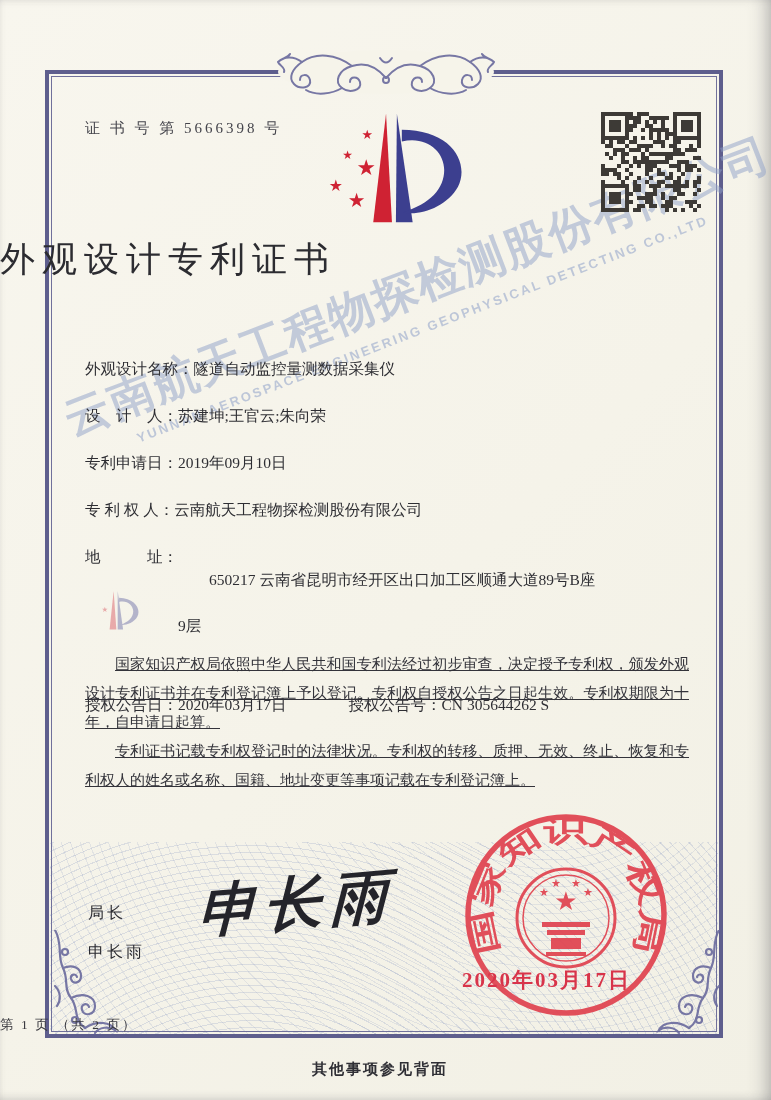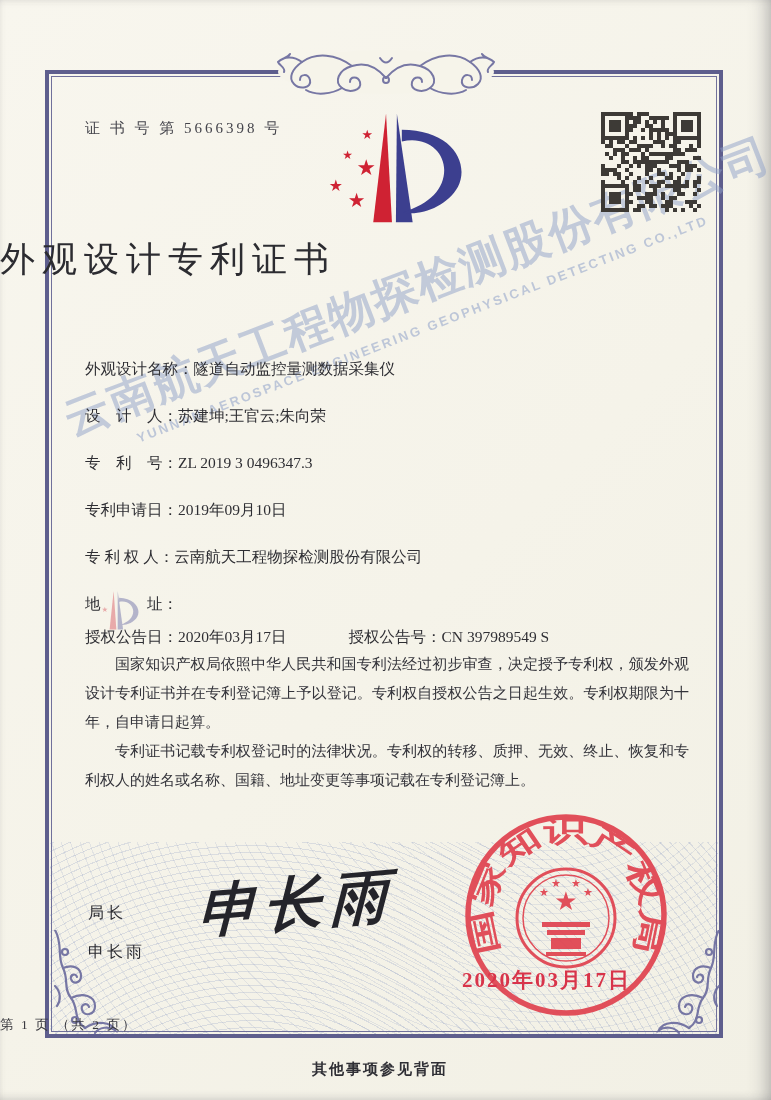--- a/index.html
+++ b/index.html
@@ -61,21 +61,21 @@
   }
   .fields{position:absolute;left:85px;top:357px;width:606px;z-index:4;font-size:15.5px;}
   .frow{display:flex;align-items:flex-start;line-height:23px;margin-bottom:24px;}
   .frow .lbl{flex:0 0 auto;white-space:nowrap;}
   .frow .val{white-space:pre-wrap;}
   .frow.addr{margin-bottom:10px;}
   .addr-wrap .l2{display:block;}
   .frow.grant .pair2{margin-left:62px;display:flex;}
   .paras{position:absolute;left:85px;top:650px;width:604px;z-index:4;
     font-size:15px;line-height:29px;text-align:justify;color:#33333a;}
-  .paras p{margin:0;text-indent:2em;}
+  .paras p{margin:0;text-indent:2em;text-decoration:underline;}
   .sig-role,.sig-name{
     position:absolute;left:88px;z-index:4;
     font-family:Liberation Mono, monospace;
     font-size:16px;letter-spacing:3px;color:#2b2b30;font-weight:500;
   }
   .sig-role{top:903px;}
   .sig-name{top:942px;}
   .sig-script{
     position:absolute;left:198px;top:864px;width:230px;z-index:4;
     font-size:58px;font-style:italic;font-weight:600;color:#24242a;
@@ -514,40 +514,40 @@
   <div class="fields">
     <div class="frow">
       <span class="lbl">外观设计名称：</span>
       <span class="val">隧道自动监控量测数据采集仪</span>
     </div>
     <div class="frow">
       <span class="lbl">设　计　人：</span>
       <span class="val">苏建坤;王官云;朱向荣</span>
     </div>
     <div class="frow">
-      <span class="lbl">专　利　号：</span>
-      <span class="val">ZL 2019 3 0496347.3</span>
-    </div>
-    <div class="frow">
       <span class="lbl">专利申请日：</span>
       <span class="val">2019年09月10日</span>
     </div>
     <div class="frow">
       <span class="lbl">专 利 权 人：</span>
       <span class="val">云南航天工程物探检测股份有限公司</span>
     </div>
     <div class="frow addr">
       <span class="lbl">地　　　址：</span>
+      <span class="val addr-wrap">
+        <span>650217 云南省昆明市经开区出口加工区顺通大道89号B座</span>
+        <span class="l2">9层</span>
+      </span>
     </div>
     <div class="frow grant">
       <span class="lbl">授权公告日：</span>
       <span class="val">2020年03月17日</span>
       <span class="pair2">
         <span class="lbl">授权公告号：</span>
-        <span class="val">CN 397989549 S</span>
+        <span class="val">CN 305644262 S</span>
       </span>
     </div>
   </div>
 
   <div class="paras">
     <p>国家知识产权局依照中华人民共和国专利法经过初步审查，决定授予专利权，颁发外观设计专利证书并在专利登记簿上予以登记。专利权自授权公告之日起生效。专利权期限为十年，自申请日起算。</p>
     <p>专利证书记载专利权登记时的法律状况。专利权的转移、质押、无效、终止、恢复和专利权人的姓名或名称、国籍、地址变更等事项记载在专利登记簿上。</p>
   </div>
 
   <div class="sig-role">局长</div>

